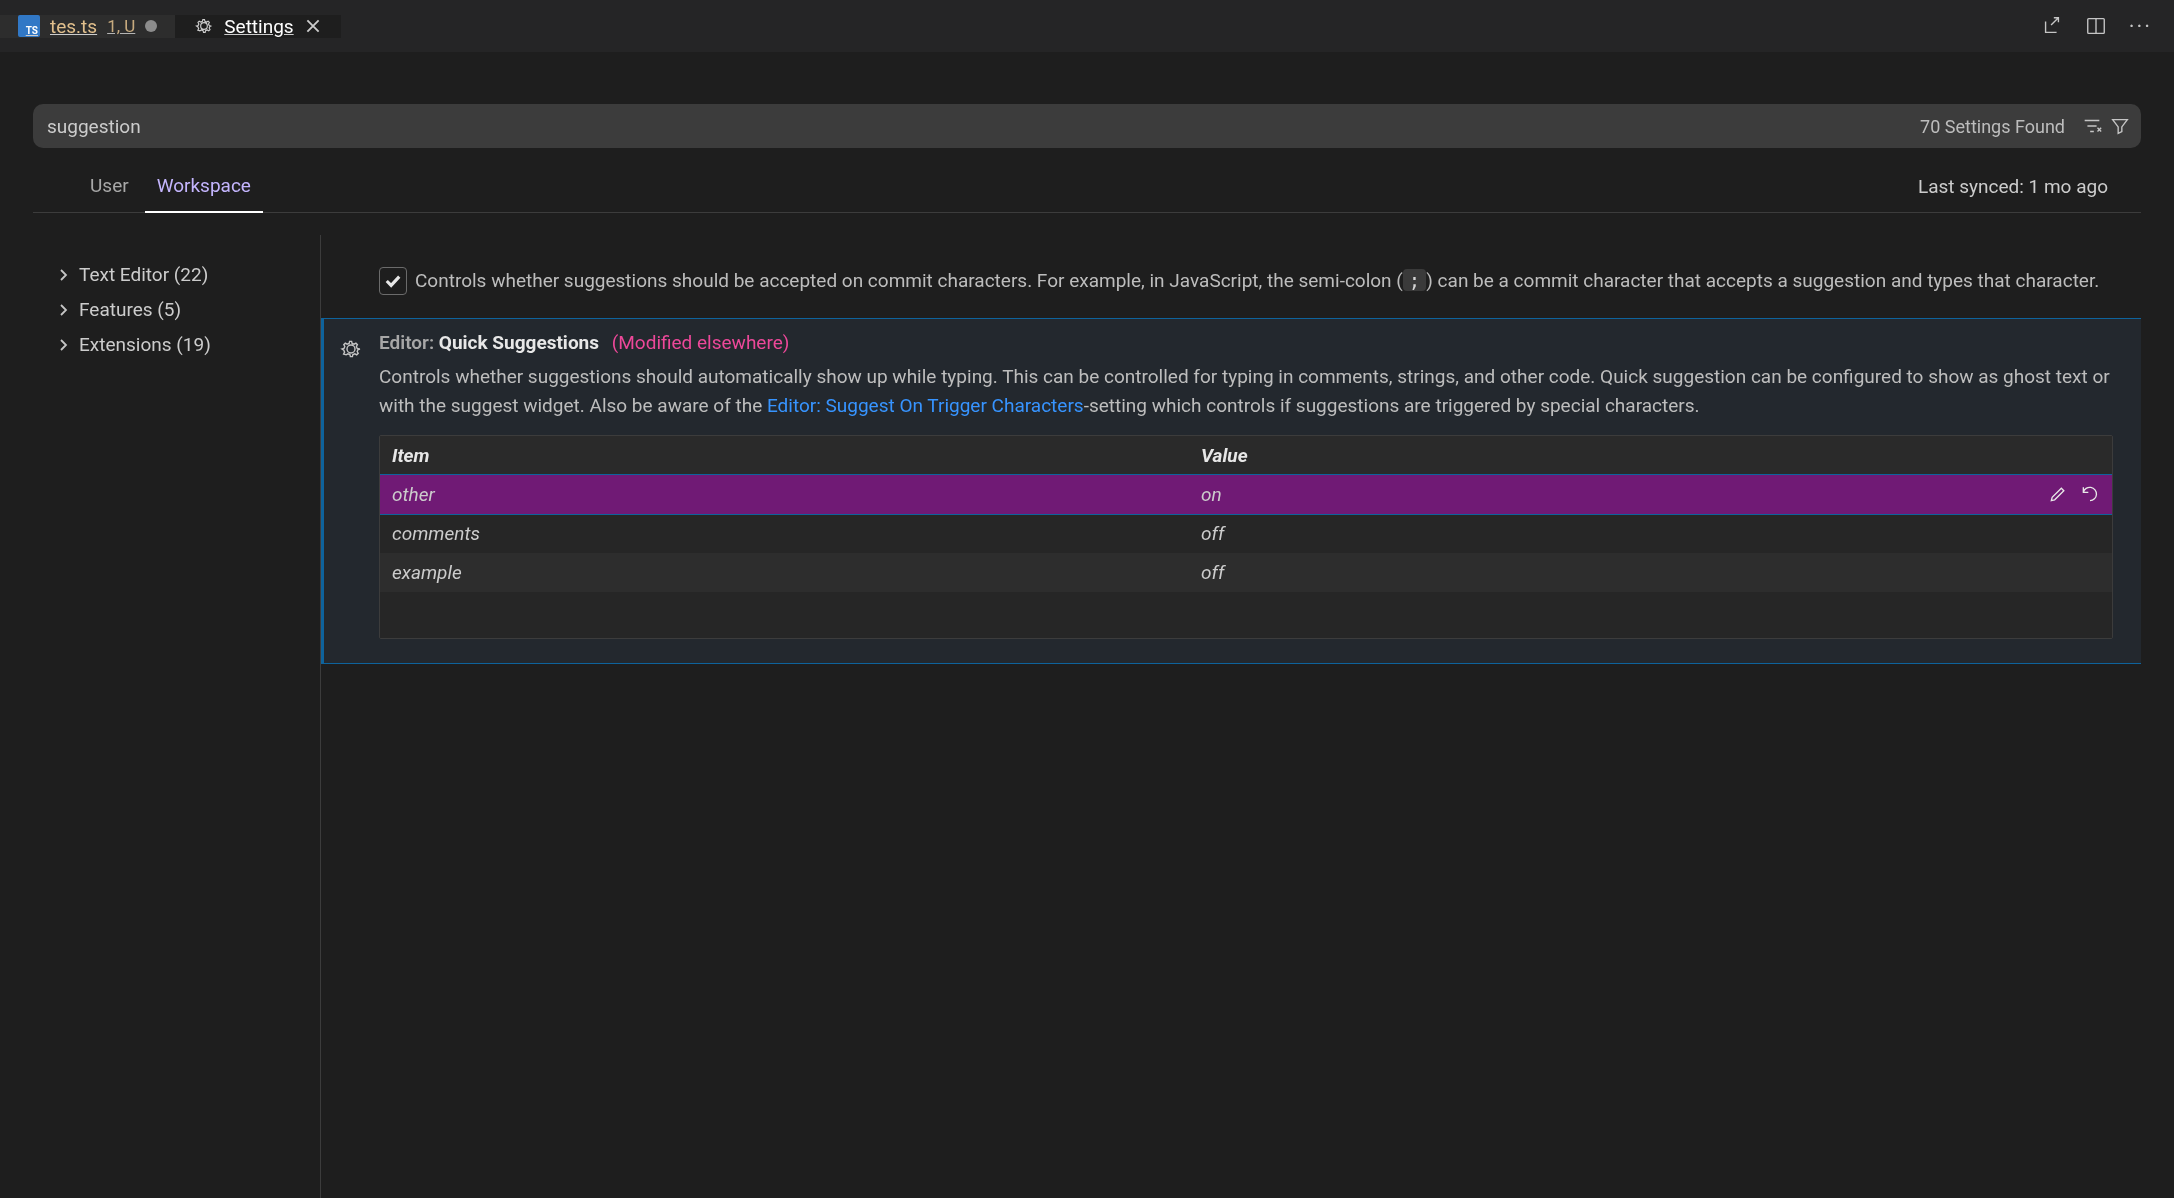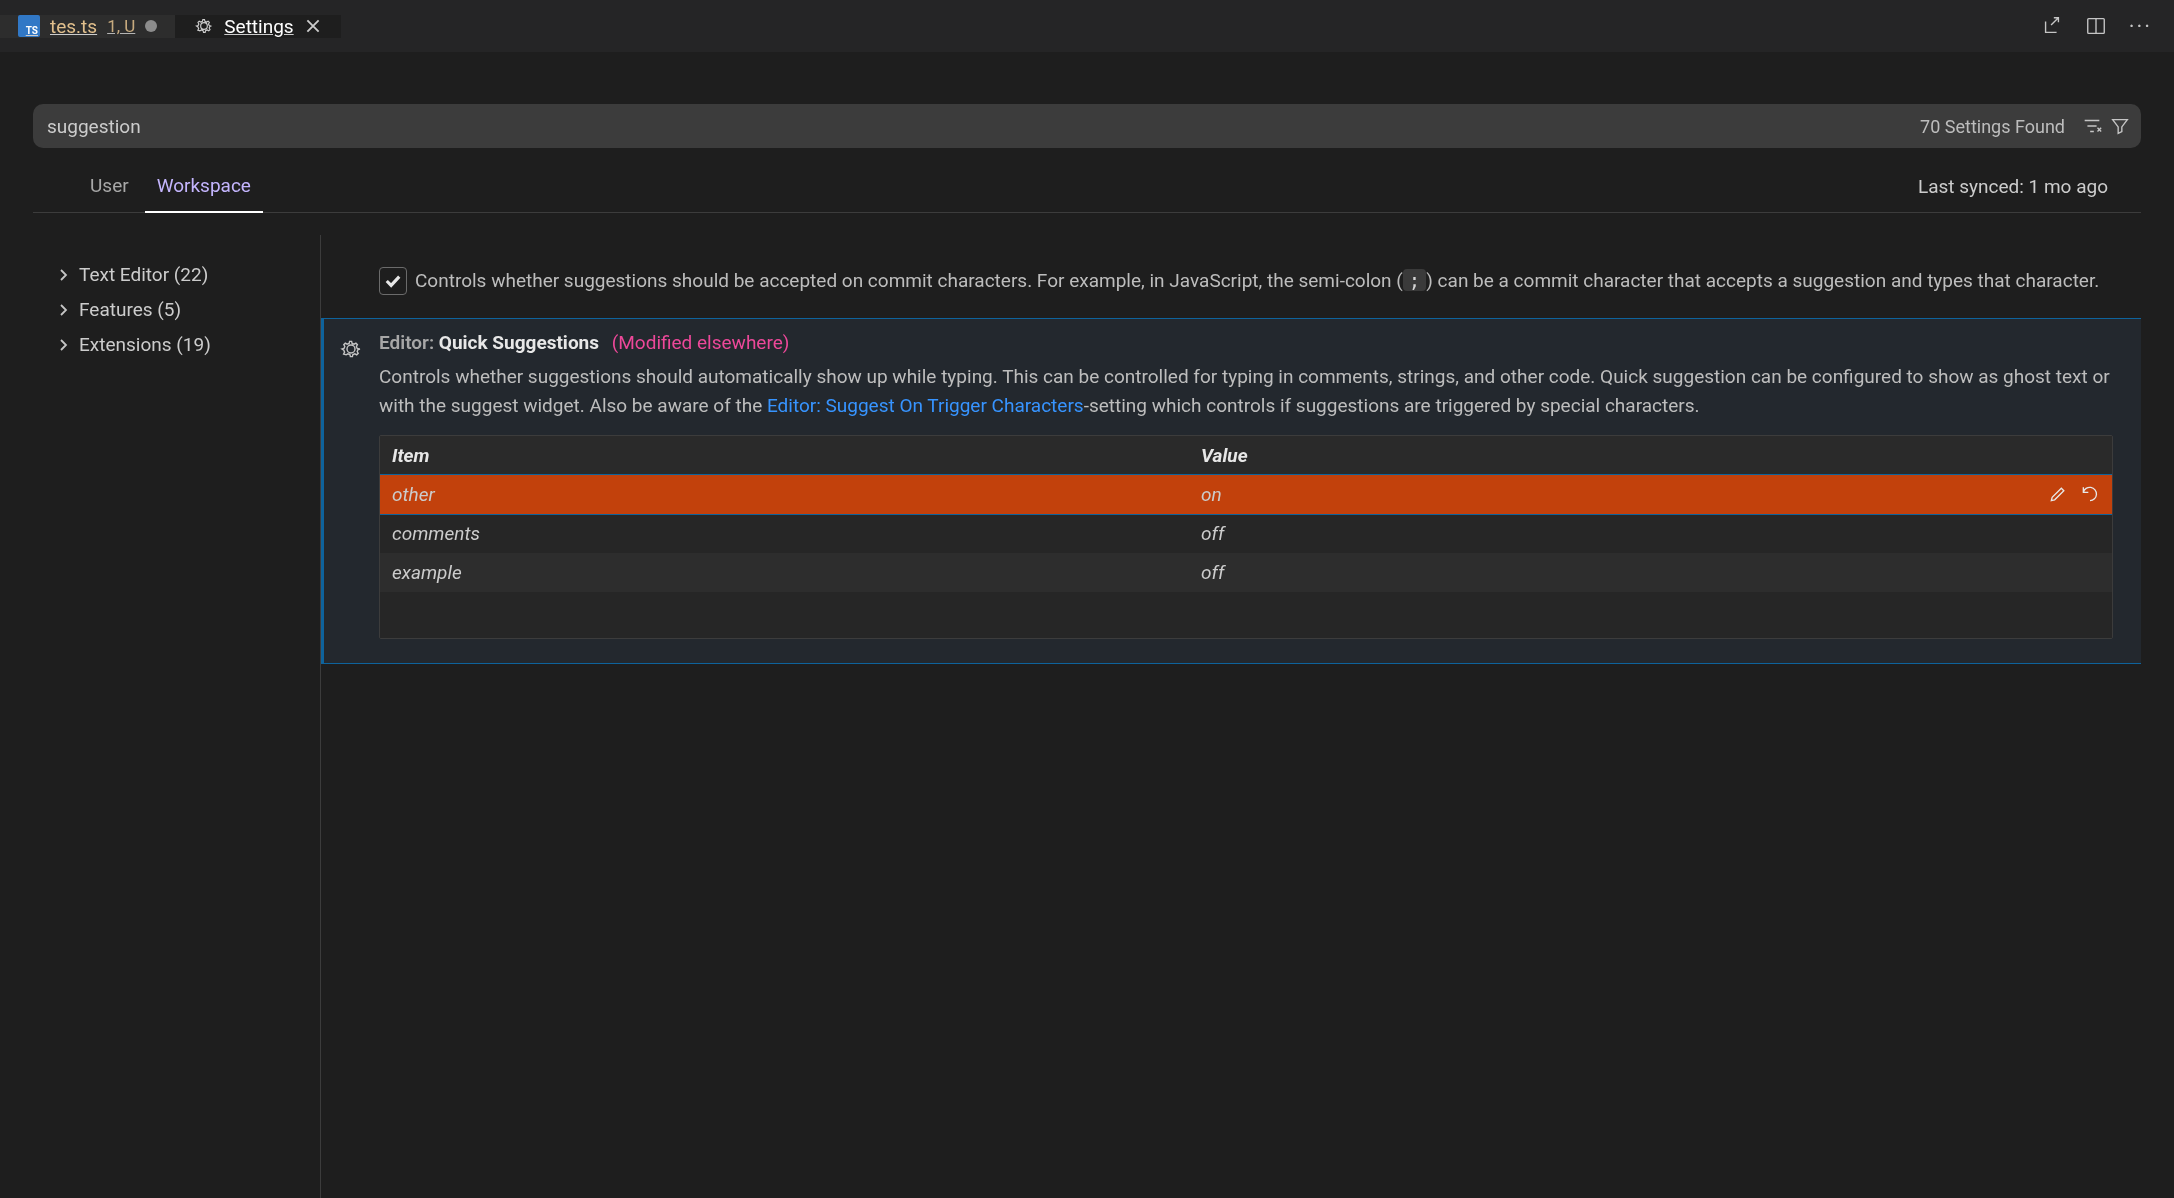--- a/index.html
+++ b/index.html
@@ -197,21 +197,21 @@
   .qhead, .qrow {
     display: grid;
     grid-template-columns: 1fr 1fr 90px;
     align-items: center;
     padding: 8px 12px;
     font-style: italic;
   }
   .qhead { background: #2a2a2a; font-weight: 700; color: #e7e7e7; }
   .qrow { background: #2d2d2d; color: #cccccc; }
   .qrow:nth-child(odd) { background: #262626; }
-  .qrow.sel { background: #c2410c; outline: 1px solid #0e639c; }
+  .qrow.sel { background: #701a75; outline: 1px solid #0e639c; }
   .qrow-actions { display: flex; justify-content: flex-end; gap: 12px; }
   .qrow-actions svg { width: 20px; height: 20px; stroke: #e7e7e7; stroke-width: 1.6; fill: none; cursor: pointer; }
   .qspacer { height: 46px; background: #262626; }
 </style>
 </head>
 <body>
 
 <div class="tab-bar">
   <div class="tabs">
     <div class="tab">

